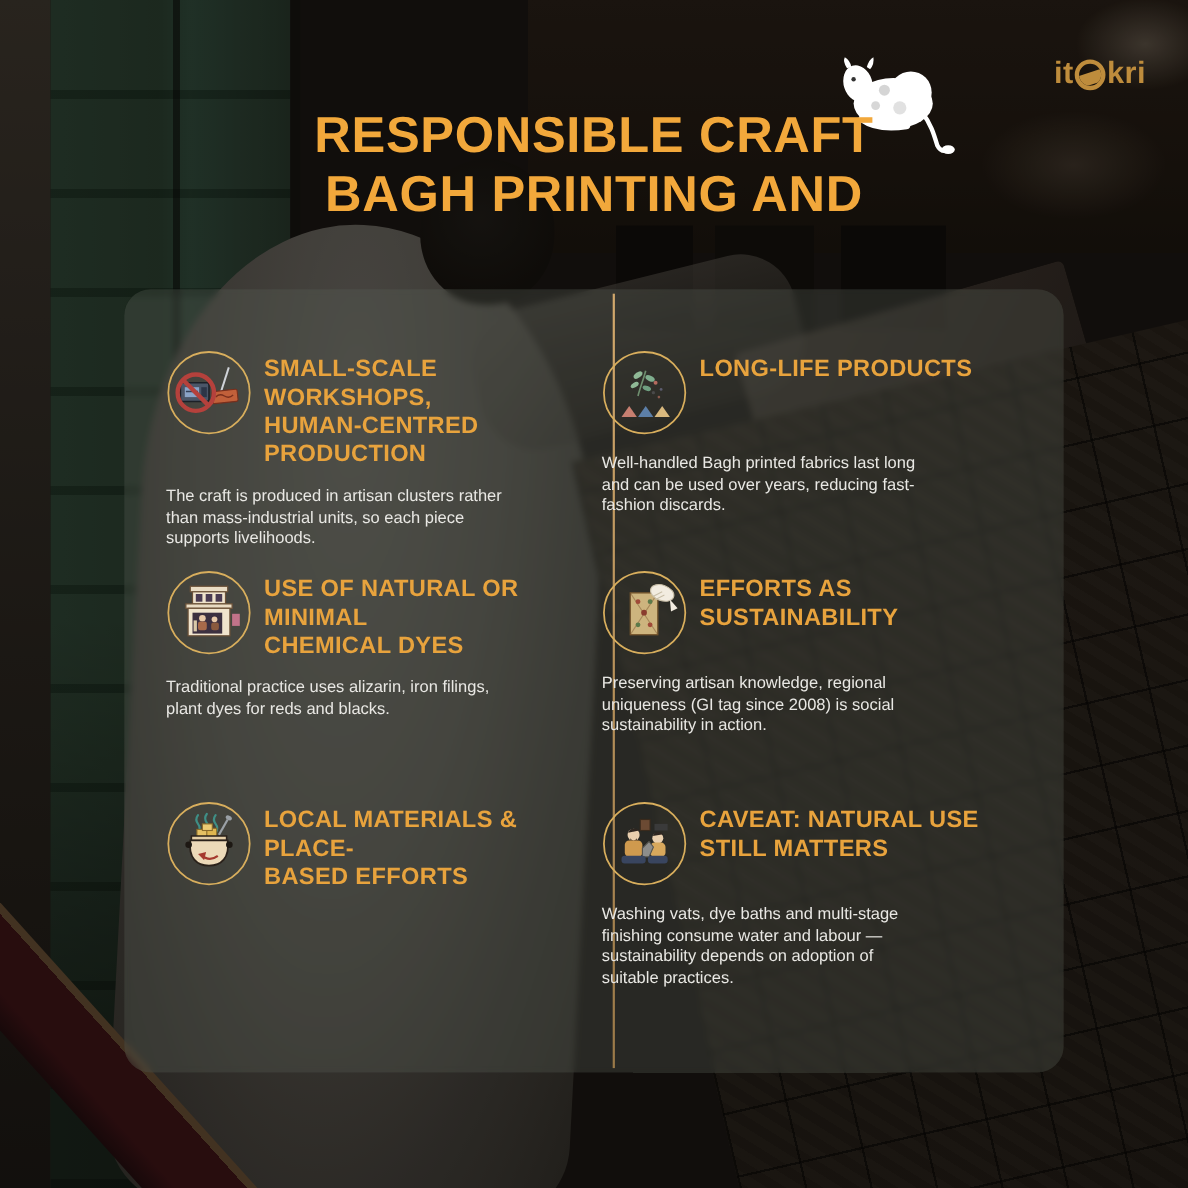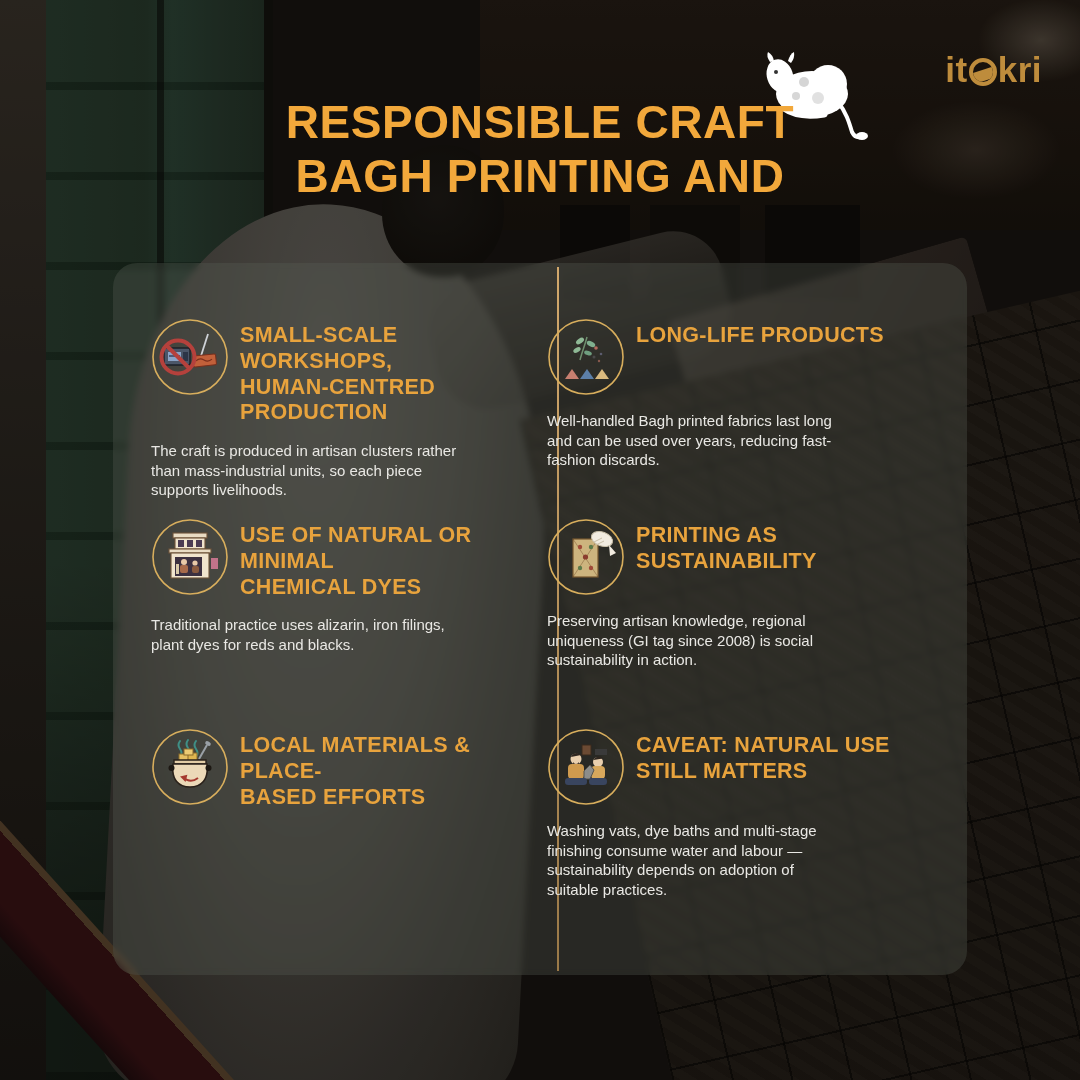--- a/index.html
+++ b/index.html
@@ -49,21 +49,21 @@
       repeating-linear-gradient(90deg, rgba(0,0,0,0.6) 0 2px, rgba(0,0,0,0) 2px 58px),
       repeating-linear-gradient(45deg, rgba(255,255,255,0.028) 0 9px, rgba(0,0,0,0) 9px 18px),
       linear-gradient(180deg,#2c251d,#241e17); }
   .carpet-border { left:160px; top:430px; width:980px; height:78px; transform:rotate(-42deg);
     transform-origin:left top; transform:rotate(48deg) translate(120px,380px);
     background:linear-gradient(180deg,#80603f 0 7px,#4a1318 7px 70%,#270b0f); }
   .overlay { inset:0; background:rgba(9,7,5,0.52); }
 
   
   .logo { position:absolute; top:50px; right:38px; display:flex; align-items:center;
-    color:#BE8C3C; font-weight:800; font-size:35px; letter-spacing:0.5px; }
+    color:#BE8C3C; font-weight:800; font-size:28px; letter-spacing:0.5px; }
   .logo .o-glyph { display:inline-block; width:20px; height:20px; border:4.5px solid #BE8C3C;
     border-radius:50%; margin:4px 1px 0 1px; position:relative; overflow:hidden; }
   .logo .o-glyph .chord { position:absolute; left:-3px; top:8px; width:26px; height:11px;
     background:#BE8C3C; transform:rotate(-18deg); }
   .bull { position:absolute; left:746px; top:46px; width:128px; height:100px; }
   .title { position:absolute; left:0; top:96px; width:1080px; text-align:center;
     color:#F2A83B; font-weight:800; font-size:46px; line-height:1.17; letter-spacing:0.6px; }
 
   .panel { position:absolute; left:113px; top:263px; width:854px; height:712px;
     border-radius:24px; background:rgba(90,96,88,0.32); backdrop-filter:blur(3px); }
@@ -212,21 +212,21 @@
             <path d="M26 21 l25 38 M51 21 l-25 38" stroke="rgba(110,70,35,0.4)" stroke-width="1"></path>
             <circle cx="33" cy="29" r="2.2" fill="#a04a38"></circle>
             <circle cx="44" cy="29" r="2.2" fill="#5c7a4a"></circle>
             <circle cx="38.5" cy="39" r="2.6" fill="#8a3c2e"></circle>
             <circle cx="33" cy="50" r="2.2" fill="#5c7a4a"></circle>
             <circle cx="44" cy="50" r="2.2" fill="#a04a38"></circle>
             <ellipse cx="55" cy="21" rx="11" ry="7" fill="#f2ece0" stroke="#c9bfa8" stroke-width="1" transform="rotate(20 55 21)"></ellipse>
             <path d="M47 24 l8 -4 M49 27 l8 -4" stroke="#c9bfa8" stroke-width="1"></path>
             <path d="M62 27 L69 35 L63 38 Z" fill="#f2ece0"></path>
           </svg>
-          <h3>PRINTING AS
+          <h3>EFFORTS AS
 SUSTAINABILITY</h3>
         </div>
         <p>Preserving artisan knowledge, regional
 uniqueness (GI tag since 2008) is social
 sustainability in action.</p>
       </div>
 
       <div class="card">
         <div class="card-head">
           <svg class="icon-circle" viewBox="0 0 78 78">

